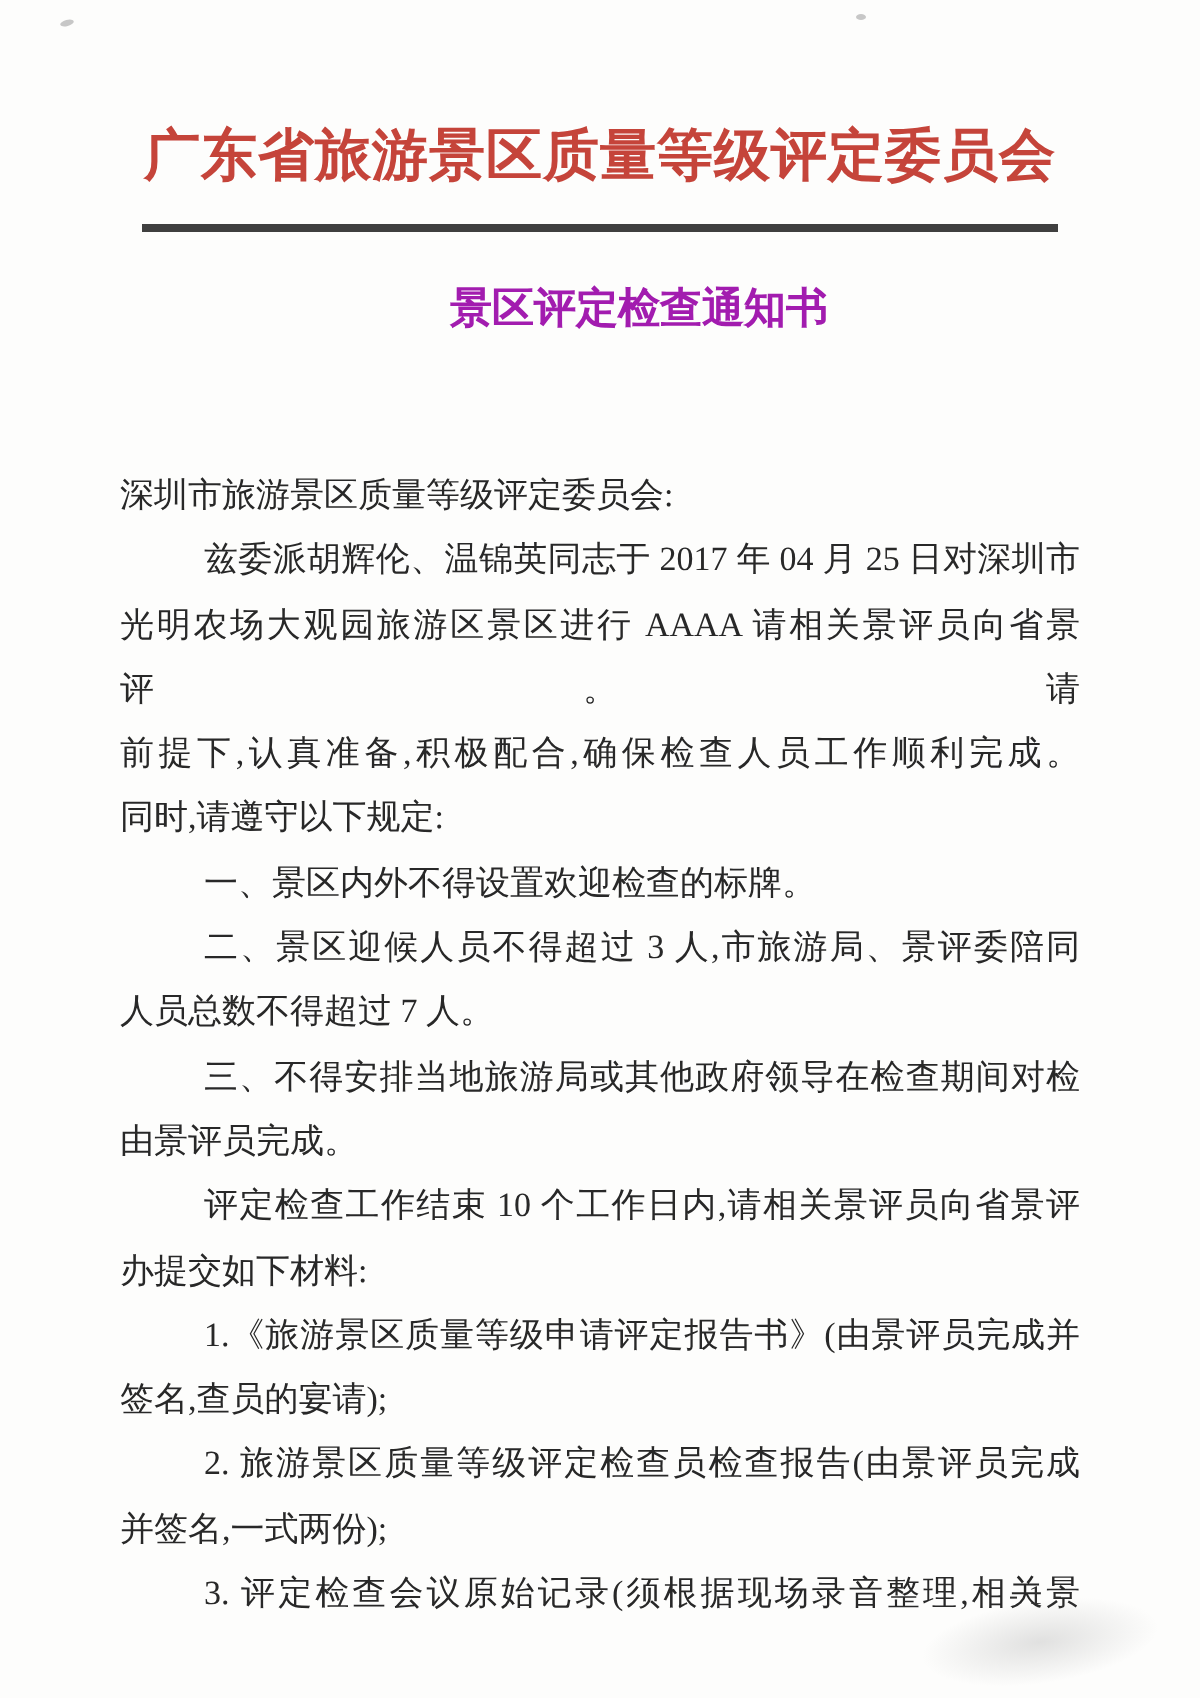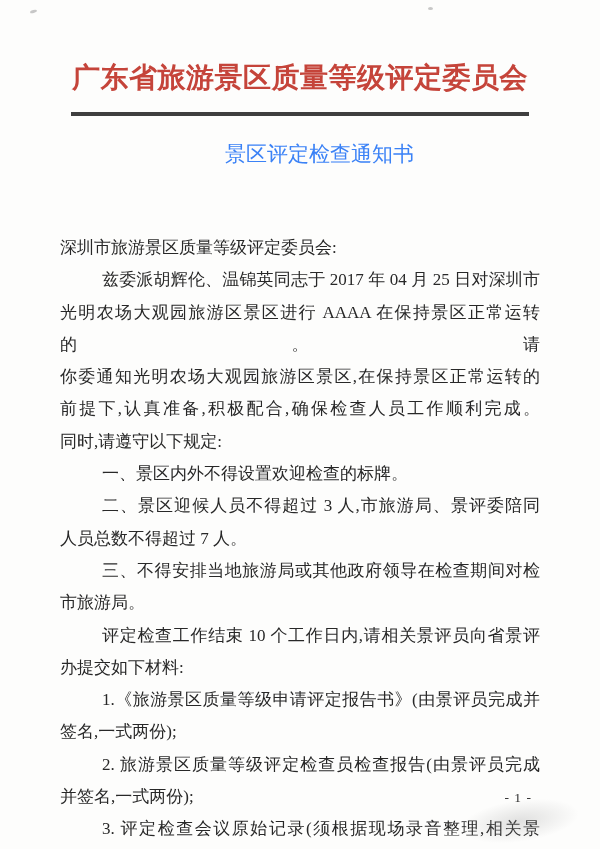--- a/index.html
+++ b/index.html
@@ -30,22 +30,22 @@
     top: 112px; left: 71px;
     width: 458px; height: 4px;
     background: #3f3f3f;
   }
   
   .doc-title {
     position: absolute;
     top: 140px; left: 0; right: 0;
     text-align: center;
     font-size: 21px;
-    font-weight: 400;
-    color: #3b82f6;
+    font-weight: 700;
+    color: #a21caf;
     white-space: nowrap;
     margin-left: 39px;
   }
   
   .body-block {
     position: absolute;
     top: 195px; left: 60px;
     width: 480px;
     font-size: 17px;
     line-height: 32.3px;
@@ -83,33 +83,32 @@
 
   <div class="org-title">广东省旅游景区质量等级评定委员会</div>
 
   <div class="rule"></div>
 
   <div class="doc-title">景区评定检查通知书</div>
 
   <div class="body-block">
     <div class="line">深圳市旅游景区质量等级评定委员会:</div>
     <div class="line indent just">兹委派胡辉伦、温锦英同志于 2017 年 04 月 25 日对深圳市</div>
-    <div class="line just">光明农场大观园旅游区景区进行 AAAA 在保持景区正常运转的。请</div>
-    <div class="line just">你委通知光明农场大观园旅游区景区,在保持景区正常运转的</div>
+    <div class="line just">光明农场大观园旅游区景区进行 AAAA 请相关景评员向省景评。请</div>
     <div class="line just">前提下,认真准备,积极配合,确保检查人员工作顺利完成。</div>
     <div class="line">同时,请遵守以下规定:</div>
     <div class="line indent">一、景区内外不得设置欢迎检查的标牌。</div>
     <div class="line indent just">二、景区迎候人员不得超过 3 人,市旅游局、景评委陪同</div>
     <div class="line">人员总数不得超过 7 人。</div>
     <div class="line indent just">三、不得安排当地旅游局或其他政府领导在检查期间对检</div>
-    <div class="line">市旅游局。</div>
+    <div class="line">由景评员完成。</div>
     <div class="line indent just">评定检查工作结束 10 个工作日内,请相关景评员向省景评</div>
     <div class="line">办提交如下材料:</div>
     <div class="line indent just">1.《旅游景区质量等级申请评定报告书》(由景评员完成并</div>
-    <div class="line">签名,一式两份);</div>
+    <div class="line">签名,查员的宴请);</div>
     <div class="line indent just">2. 旅游景区质量等级评定检查员检查报告(由景评员完成</div>
     <div class="line">并签名,一式两份);</div>
     <div class="line indent just">3. 评定检查会议原始记录(须根据现场录音整理,相关景</div>
   </div>
 
   <div class="page-number">- 1 -</div>
 
   <div class="smudge"></div>
 
 </div>

